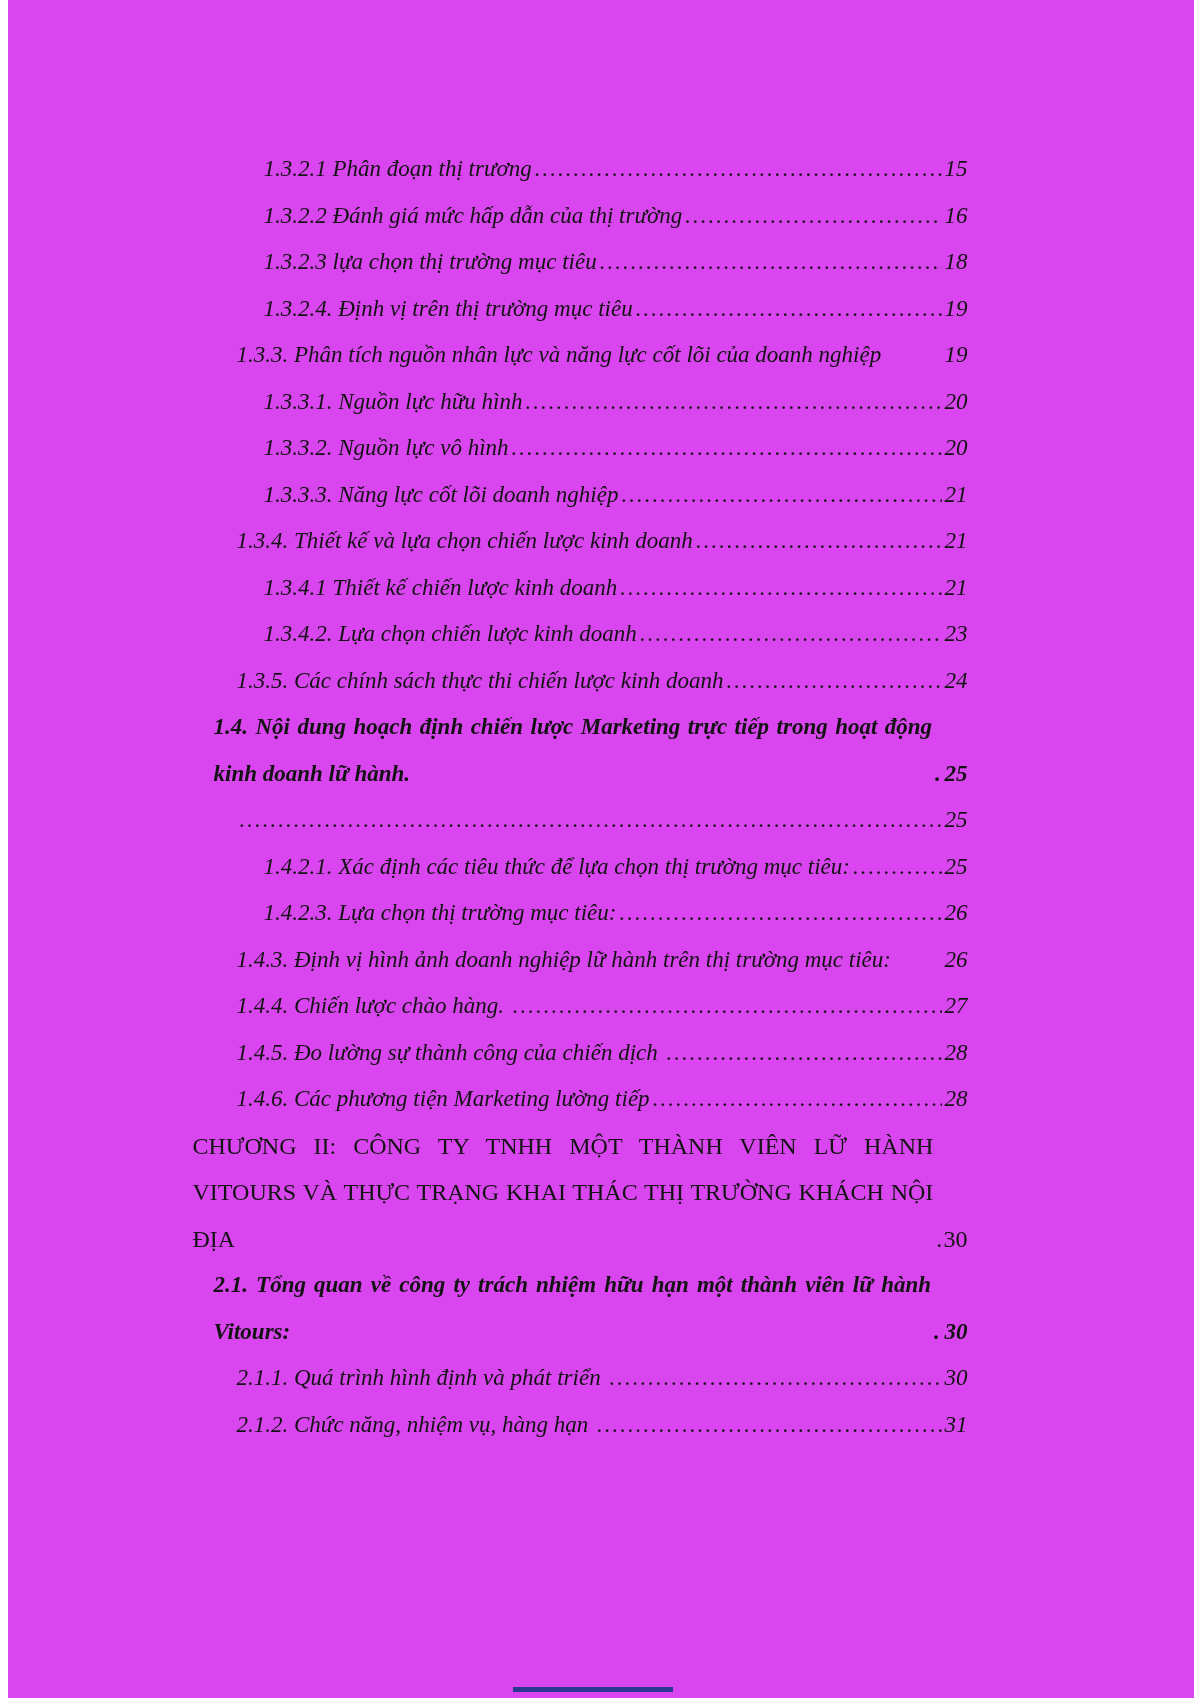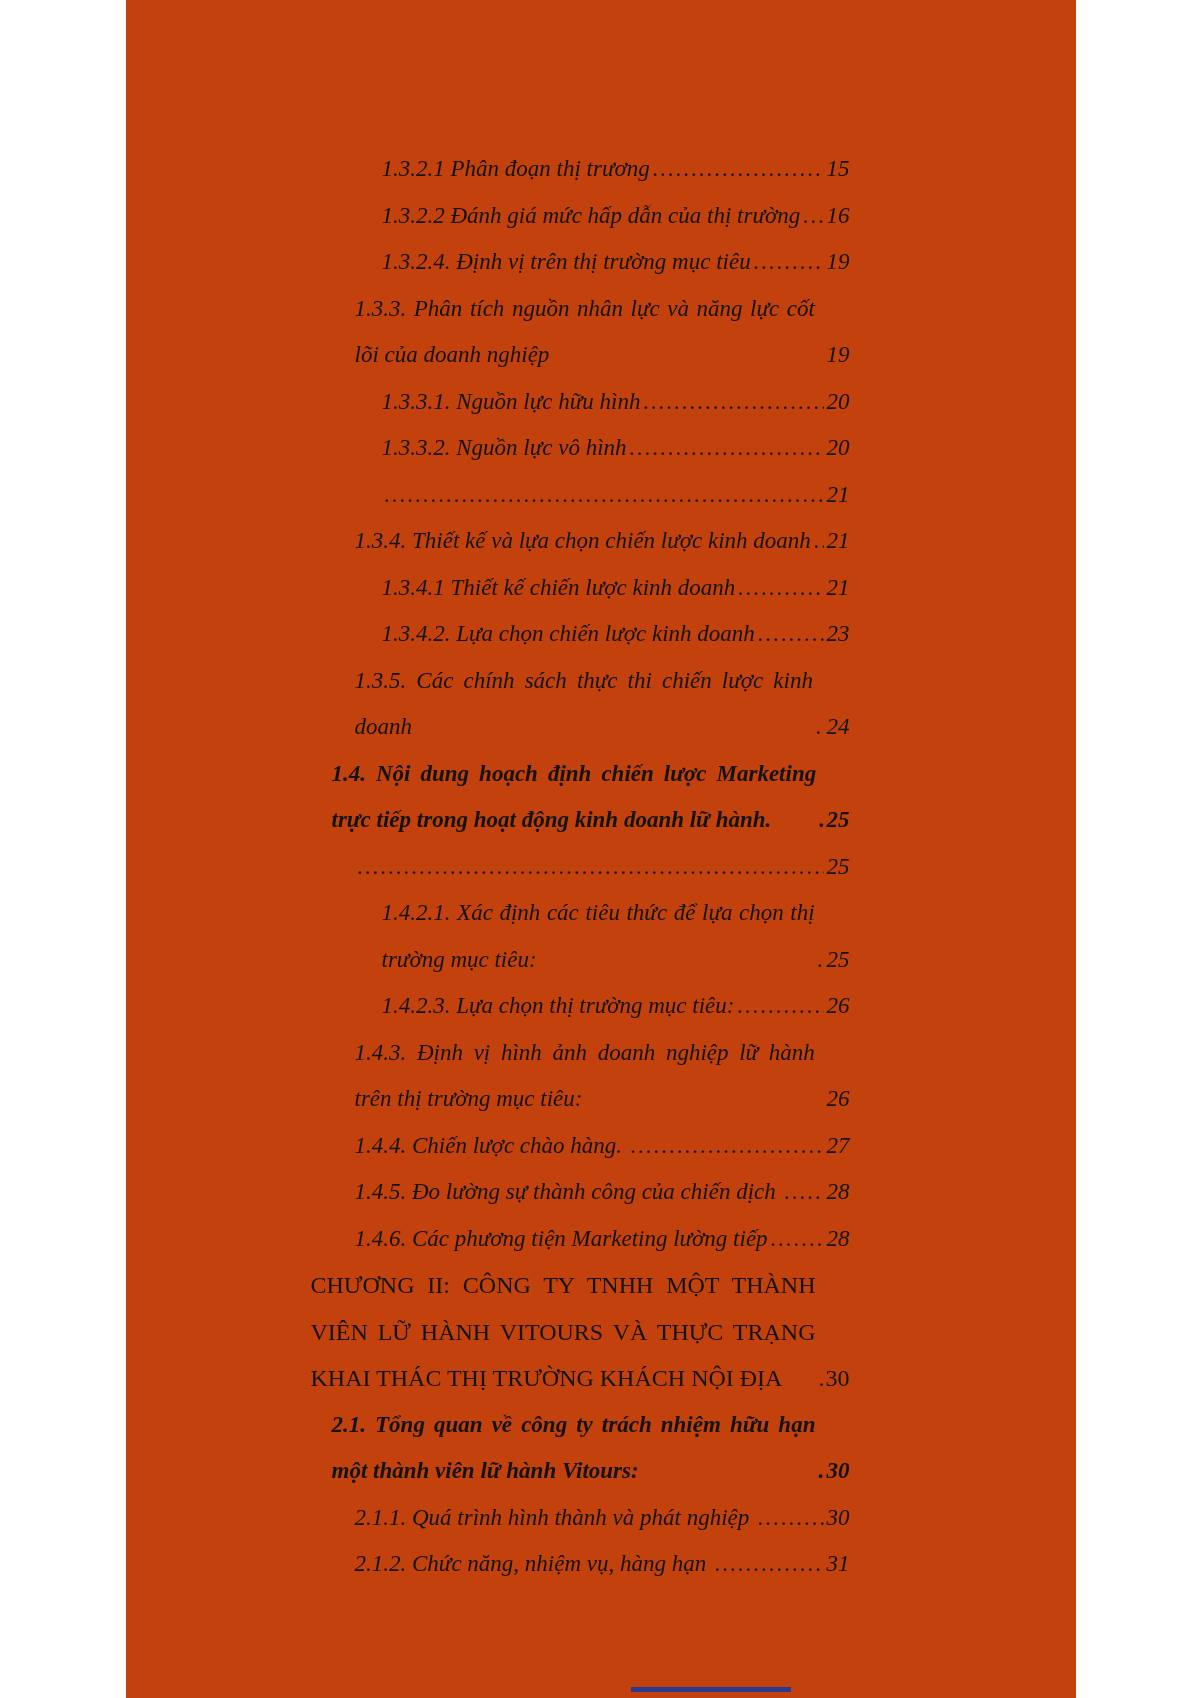--- a/index.html
+++ b/index.html
@@ -3,23 +3,23 @@
 <meta charset="utf-8">
 <style>
   * { margin: 0; padding: 0; box-sizing: border-box; }
   html, body { background: #ffffff; }
   body {
     font-family: "Liberation Serif", "DejaVu Serif", serif;
     color: #131313;
   }
   .page {
     position: relative;
-    width: 950px;
+    width: 1186px;
     height: 1698px;
-    background: #c2410c;
+    background: #d946ef;
     margin: 0 auto;
     overflow: hidden;
   }
   .toc {
     position: absolute;
     top: 146px;
     left: 185px;
     right: 226px;
   }
   .toc-row {
@@ -75,40 +75,46 @@
         <span class="title">1.3.2.1 Phân đoạn thị trương</span>
         <span class="leader dots"></span>
         <span class="page-num">15</span>
       </div>
       <div class="toc-row level-3 style-italic">
         <span class="title">1.3.2.2 Đánh giá mức hấp dẫn của thị trường</span>
         <span class="leader dots"></span>
         <span class="page-num">16</span>
       </div>
       <div class="toc-row level-3 style-italic">
+        <span class="title">1.3.2.3 lựa chọn thị trường mục tiêu</span>
+        <span class="leader dots"></span>
+        <span class="page-num">18</span>
+      </div>
+      <div class="toc-row level-3 style-italic">
         <span class="title">1.3.2.4. Định vị trên thị trường mục tiêu</span>
         <span class="leader dots"></span>
         <span class="page-num">19</span>
       </div>
       <div class="toc-row level-2 style-italic">
         <span class="title">1.3.3. Phân tích nguồn nhân lực và năng lực cốt lõi của doanh nghiệp</span>
         <span class="leader"></span>
         <span class="page-num">19</span>
       </div>
       <div class="toc-row level-3 style-italic">
         <span class="title">1.3.3.1. Nguồn lực hữu hình</span>
         <span class="leader dots"></span>
         <span class="page-num">20</span>
       </div>
       <div class="toc-row level-3 style-italic">
         <span class="title">1.3.3.2. Nguồn lực vô hình</span>
         <span class="leader dots"></span>
         <span class="page-num">20</span>
       </div>
       <div class="toc-row level-3 style-italic">
+        <span class="title">1.3.3.3. Năng lực cốt lõi doanh nghiệp</span>
         <span class="leader dots"></span>
         <span class="page-num">21</span>
       </div>
       <div class="toc-row level-2 style-italic">
         <span class="title">1.3.4. Thiết kế và lựa chọn chiến lược kinh doanh</span>
         <span class="leader dots"></span>
         <span class="page-num">21</span>
       </div>
       <div class="toc-row level-3 style-italic">
         <span class="title">1.3.4.1 Thiết kế chiến lược kinh doanh</span>
@@ -168,21 +174,21 @@
         <span class="title">CHƯƠNG II: CÔNG TY TNHH MỘT THÀNH VIÊN LỮ HÀNH VITOURS VÀ THỰC TRẠNG KHAI THÁC THỊ TRƯỜNG KHÁCH NỘI ĐỊA</span>
         <span class="leader dots"></span>
         <span class="page-num">30</span>
       </div>
       <div class="toc-row level-1 style-bold-italic">
         <span class="title">2.1. Tổng quan về công ty trách nhiệm hữu hạn một thành viên lữ hành Vitours:</span>
         <span class="leader dots"></span>
         <span class="page-num">30</span>
       </div>
       <div class="toc-row level-2 style-italic">
-        <span class="title">2.1.1. Quá trình hình thành và phát nghiệp </span>
+        <span class="title">2.1.1. Quá trình hình định và phát triển </span>
         <span class="leader dots"></span>
         <span class="page-num">30</span>
       </div>
       <div class="toc-row level-2 style-italic">
         <span class="title">2.1.2. Chức năng, nhiệm vụ, hàng hạn </span>
         <span class="leader dots"></span>
         <span class="page-num">31</span>
       </div>
     </div>
   <div class="bottom-artifact" id="bottom-artifact" style="background: rgb(43, 57, 144);"></div>

